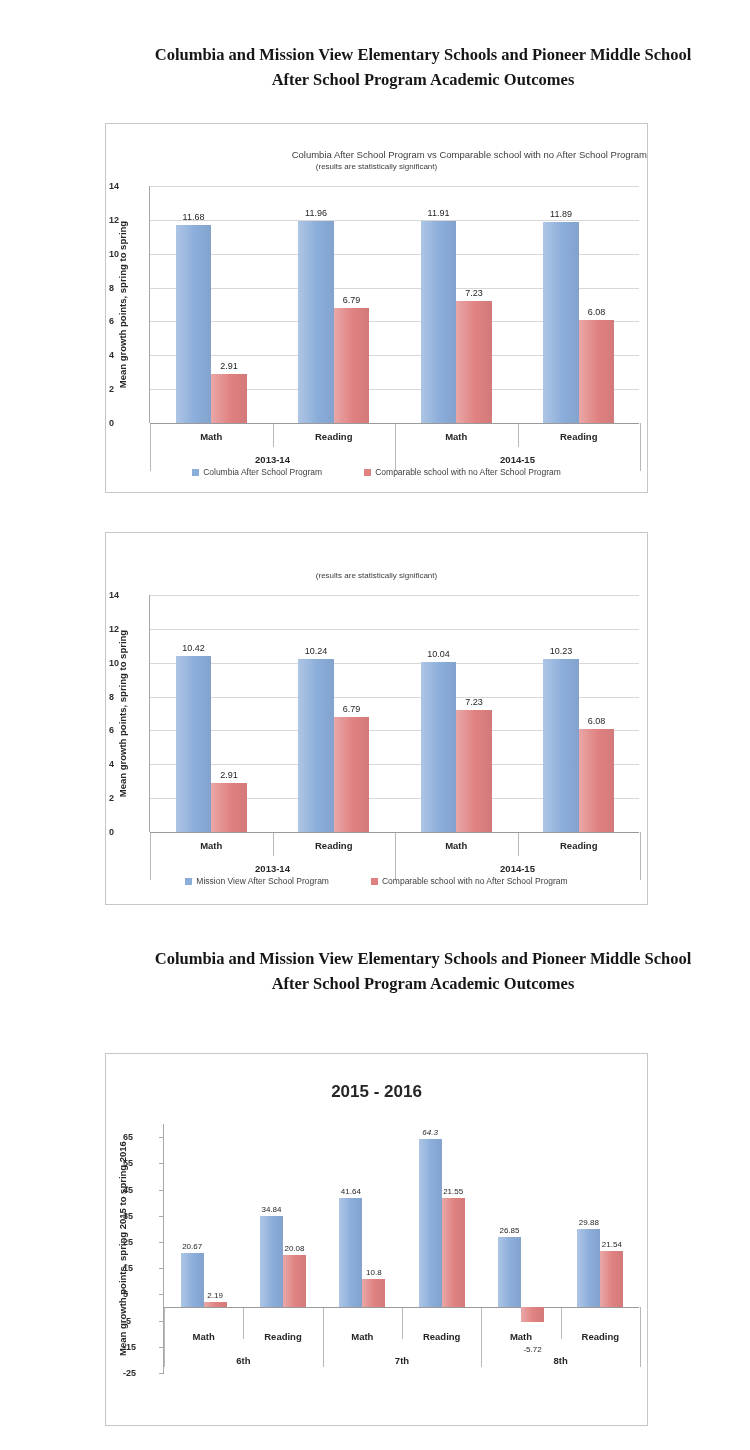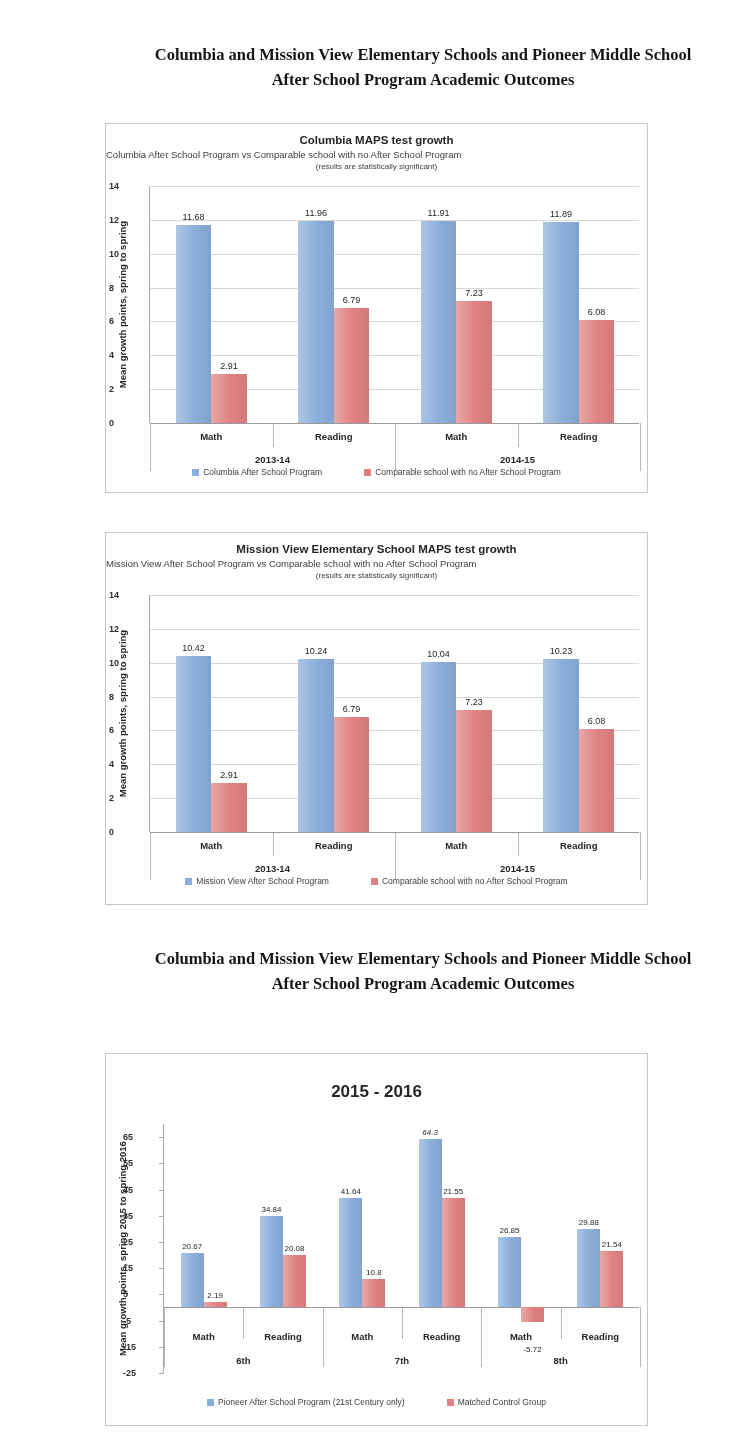--- a/index.html
+++ b/index.html
@@ -21,21 +21,21 @@
     border:1px solid #c6c6c6;
   }
   #panel0{top:123px;height:368px}
   #panel1{top:532px;height:371px}
   #panel2{top:1053px;height:371px}
 
   .c-title{position:absolute;left:0;width:100%;text-align:center;
     font-weight:bold;font-size:11.5px;color:#262626;}
   .c-title2{position:absolute;left:0;width:100%;text-align:center;
     font-weight:bold;font-size:17px;color:#262626;}
-  .c-sub{position:absolute;left:0;width:100%;text-align:left;
+  .c-sub{position:absolute;left:0;width:100%;text-align:right;
     font-size:9.5px;color:#3d3d3d;}
   .c-note{position:absolute;left:0;width:100%;text-align:center;
     font-size:8px;color:#3d3d3d;}
 
   .maps .c-title{top:10px}
   .maps .c-sub{top:25px}
   .maps .c-note{top:38px}
   .sbac .c-title{top:11px}
   .sbac .c-title2{top:28px}
   .sbac .c-sub{top:47px}
@@ -76,21 +76,20 @@
 </style>
 </head>
 <body>
 
 <div class="heading" id="heading1">
   <div>Columbia and Mission View Elementary Schools and Pioneer Middle School</div>
   <div>After School Program Academic Outcomes</div>
 </div>
 
 <div class="panel maps" id="panel0">
-  <div class="c-title">Columbia MAPS test growth</div>
   <div class="c-sub">Columbia After School Program vs Comparable school with no After School Program</div>
   <div class="c-note">(results are statistically significant)</div>
   <div class="ylab">Mean growth points, spring to spring</div>
   <div class="plot">
       <div class="grid" style="top: 2.84217e-14px;"></div>
       <div class="ytick" style="top: -5px;">14</div>
       <div class="grid" style="top: 33.8571px;"></div>
       <div class="ytick" style="top: 28.8571px;">12</div>
       <div class="grid" style="top: 67.7143px;"></div>
       <div class="ytick" style="top: 62.7143px;">10</div>
@@ -141,22 +140,20 @@
         <div class="legend-text">Columbia After School Program</div>
       </div>
       <div class="legend-item">
         <div class="legend-marker" style="background-color: rgb(224, 129, 129);"></div>
         <div class="legend-text">Comparable school with no After School Program</div>
       </div>
     </div>
 </div>
 
 <div class="panel maps" id="panel1">
-  <div class="c-title">Mission View Elementary School MAPS test growth</div>
-  <div class="c-sub">Mission View After School Program vs Comparable school with no After School Program</div>
   <div class="c-note">(results are statistically significant)</div>
   <div class="ylab">Mean growth points, spring to spring</div>
   <div class="plot">
       <div class="grid" style="top: 2.84217e-14px;"></div>
       <div class="ytick" style="top: -5px;">14</div>
       <div class="grid" style="top: 33.8571px;"></div>
       <div class="ytick" style="top: 28.8571px;">12</div>
       <div class="grid" style="top: 67.7143px;"></div>
       <div class="ytick" style="top: 62.7143px;">10</div>
       <div class="grid" style="top: 101.571px;"></div>
@@ -280,23 +277,13 @@
       <div class="catlab" style="left: 317.333px; width: 79.3333px; top: 207.474px;">Math</div>
       <div class="catlab" style="left: 396.667px; width: 79.3333px; top: 207.474px;">Reading</div>
       <div class="cattick" style="left: 0px; top: 183.474px; height: 60px;"></div>
       <div class="grplab" style="left: 0px; width: 158.667px; top: 231.474px;">6th</div>
       <div class="cattick" style="left: 158.667px; top: 183.474px; height: 60px;"></div>
       <div class="grplab" style="left: 158.667px; width: 158.667px; top: 231.474px;">7th</div>
       <div class="cattick" style="left: 317.333px; top: 183.474px; height: 60px;"></div>
       <div class="grplab" style="left: 317.333px; width: 158.667px; top: 231.474px;">8th</div>
       <div class="cattick" style="left: 476px; top: 183.474px; height: 60px;"></div>
     </div>
-  <div class="legend">
-      <div class="legend-item">
-        <div class="legend-marker" style="background-color: rgb(139, 173, 218);"></div>
-        <div class="legend-text">Pioneer After School Program (21st Century only)</div>
-      </div>
-      <div class="legend-item">
-        <div class="legend-marker" style="background-color: rgb(224, 129, 129);"></div>
-        <div class="legend-text">Matched Control Group</div>
-      </div>
-    </div>
 </div>
 
 </body></html>

